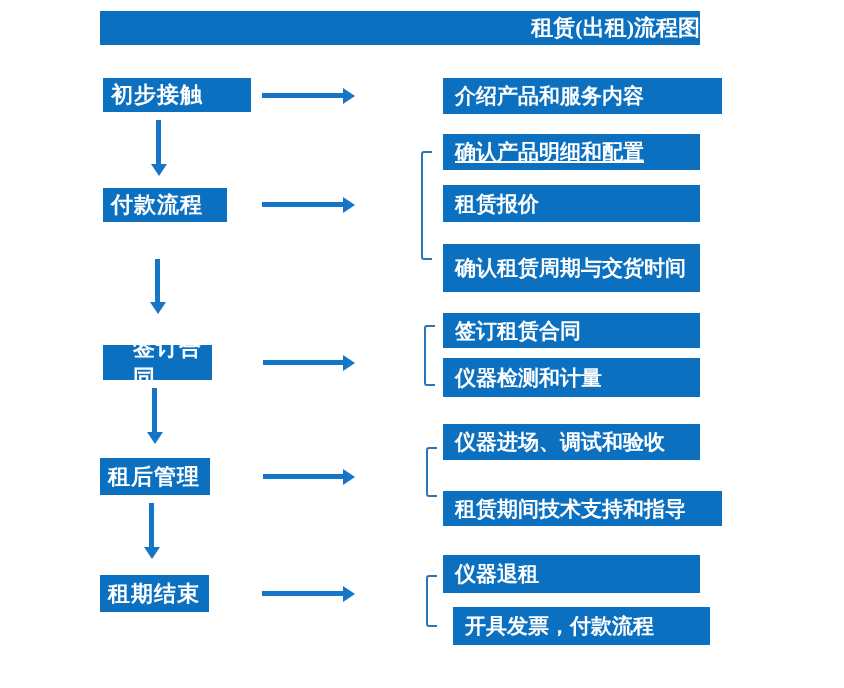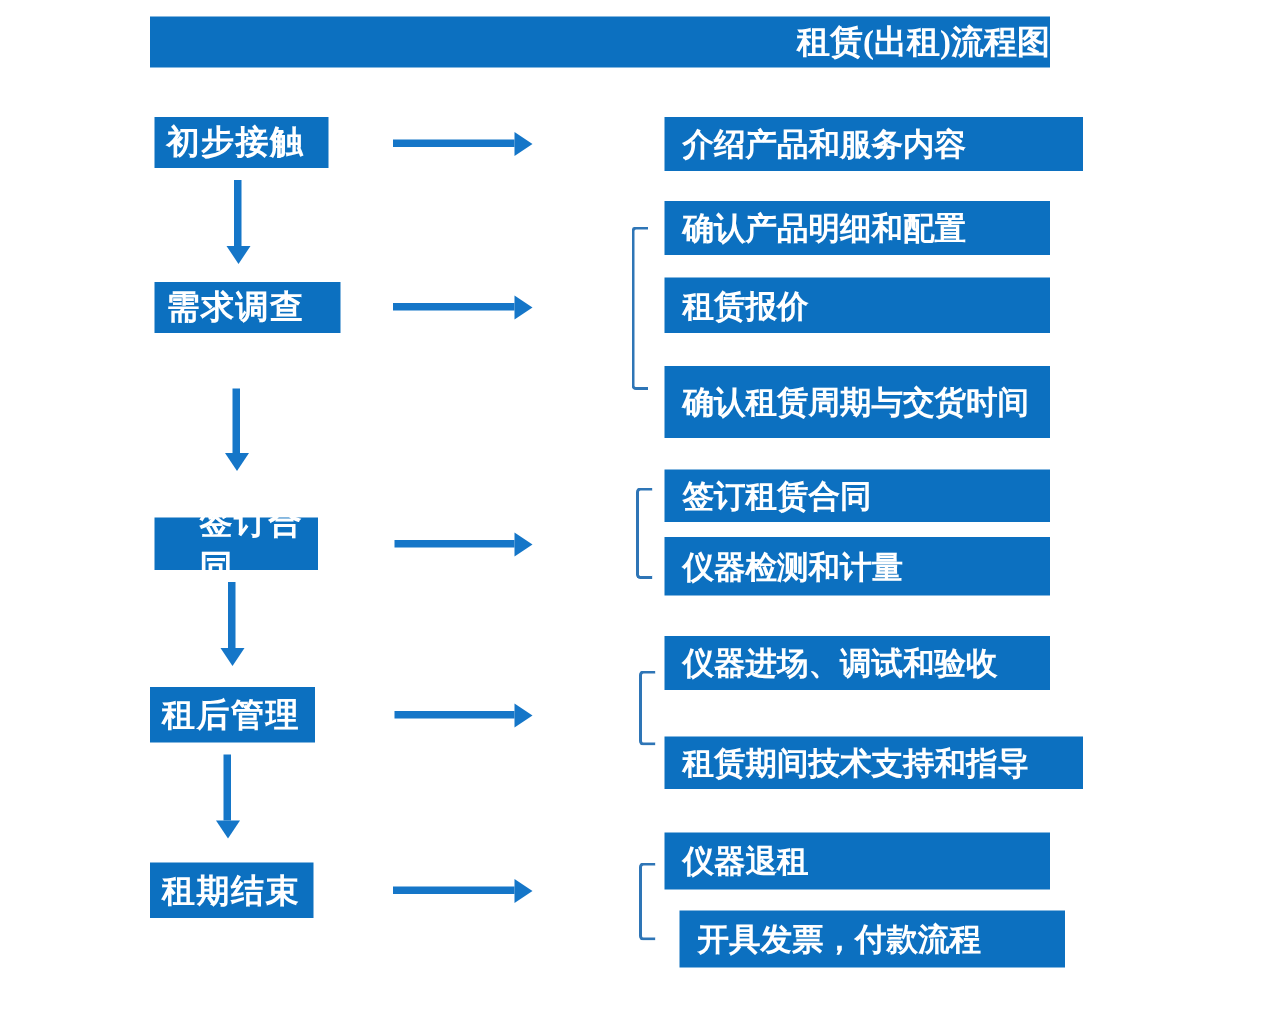--- a/index.html
+++ b/index.html
@@ -65,22 +65,22 @@
 </style>
 </head>
 <body>
 
 <div class="stage">
 
   <div class="titlebar">
     <span>租赁(出租)流程图</span>
   </div>
 
-  <div class="box step" style="left:103px;top:78px;width:116px;height:34px;">初步接触</div>
-  <div class="box step" style="left:103px;top:188px;width:124px;height:34px;">需求调查</div>
+  <div class="box step" style="left:103px;top:78px;width:148px;height:34px;">初步接触</div>
+  <div class="box step" style="left:103px;top:188px;width:124px;height:34px;">付款流程</div>
   <div class="box step" style="left:103px;top:345px;width:109px;height:35px;padding-left:30px;">签订合同</div>
   <div class="box step" style="left:100px;top:458px;width:110px;height:37px;">租后管理</div>
   <div class="box step" style="left:100px;top:575px;width:109px;height:37px;">租期结束</div>
 
   <div class="varrow" style="left:156px;top:120px;height:44px;"></div>
   <div class="varrow" style="left:155px;top:259px;height:43px;"></div>
   <div class="varrow" style="left:152px;top:388px;height:44px;"></div>
   <div class="varrow" style="left:149px;top:503px;height:44px;"></div>
 
   <div class="harrow" style="left:262px;top:93px;width:81px;"></div>
@@ -88,21 +88,21 @@
   <div class="harrow" style="left:263px;top:360px;width:80px;"></div>
   <div class="harrow" style="left:263px;top:474px;width:80px;"></div>
   <div class="harrow" style="left:262px;top:591px;width:81px;"></div>
 
   <div class="bracket" style="left:421px;top:151px;height:109px;"></div>
   <div class="bracket" style="left:424px;top:325px;height:61px;"></div>
   <div class="bracket" style="left:426px;top:447px;height:50px;"></div>
   <div class="bracket" style="left:426px;top:575px;height:52px;"></div>
 
   <div class="box detail" style="left:443px;top:78px;width:279px;height:36px;">介绍产品和服务内容</div>
-  <div class="box detail" style="left:443px;top:134px;width:257px;height:36px;">确认产品明细和配置</div>
+  <div class="box detail" style="left:443px;top:134px;width:257px;height:36px;text-decoration:underline;">确认产品明细和配置</div>
   <div class="box detail" style="left:443px;top:185px;width:257px;height:37px;">租赁报价</div>
   <div class="box detail" style="left:443px;top:244px;width:257px;height:48px;">确认租赁周期与交货时间</div>
   <div class="box detail" style="left:443px;top:313px;width:257px;height:35px;">签订租赁合同</div>
   <div class="box detail" style="left:443px;top:358px;width:257px;height:39px;">仪器检测和计量</div>
   <div class="box detail" style="left:443px;top:424px;width:257px;height:36px;text-align:right;">仪器进场、调试和验收</div>
   <div class="box detail" style="left:443px;top:491px;width:279px;height:35px;">租赁期间技术支持和指导</div>
   <div class="box detail" style="left:443px;top:555px;width:257px;height:38px;">仪器退租</div>
   <div class="box detail" style="left:453px;top:607px;width:257px;height:38px;">开具发票，付款流程</div>
 
 </div>

